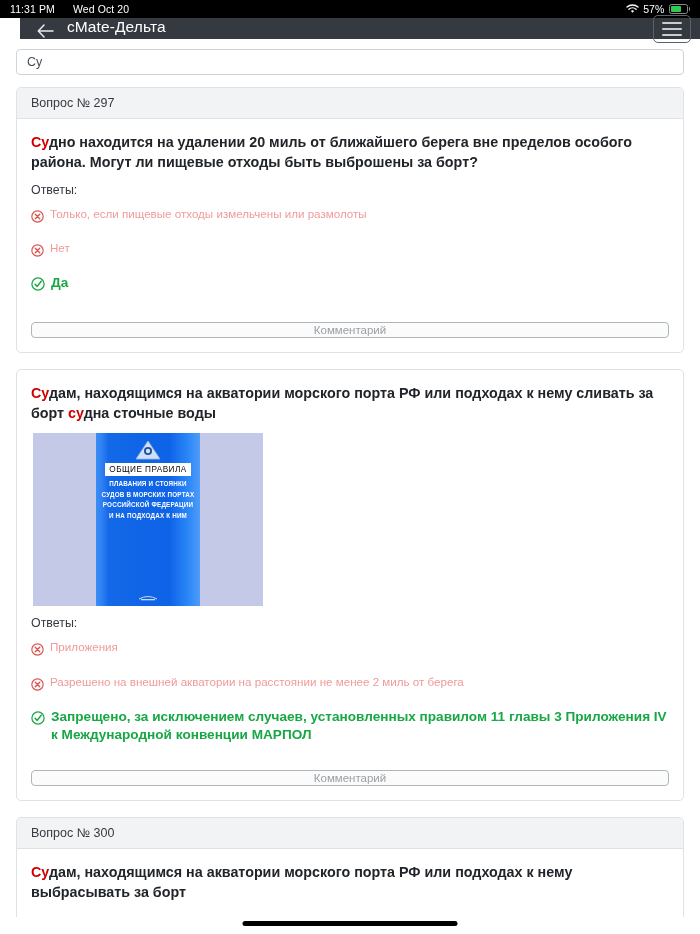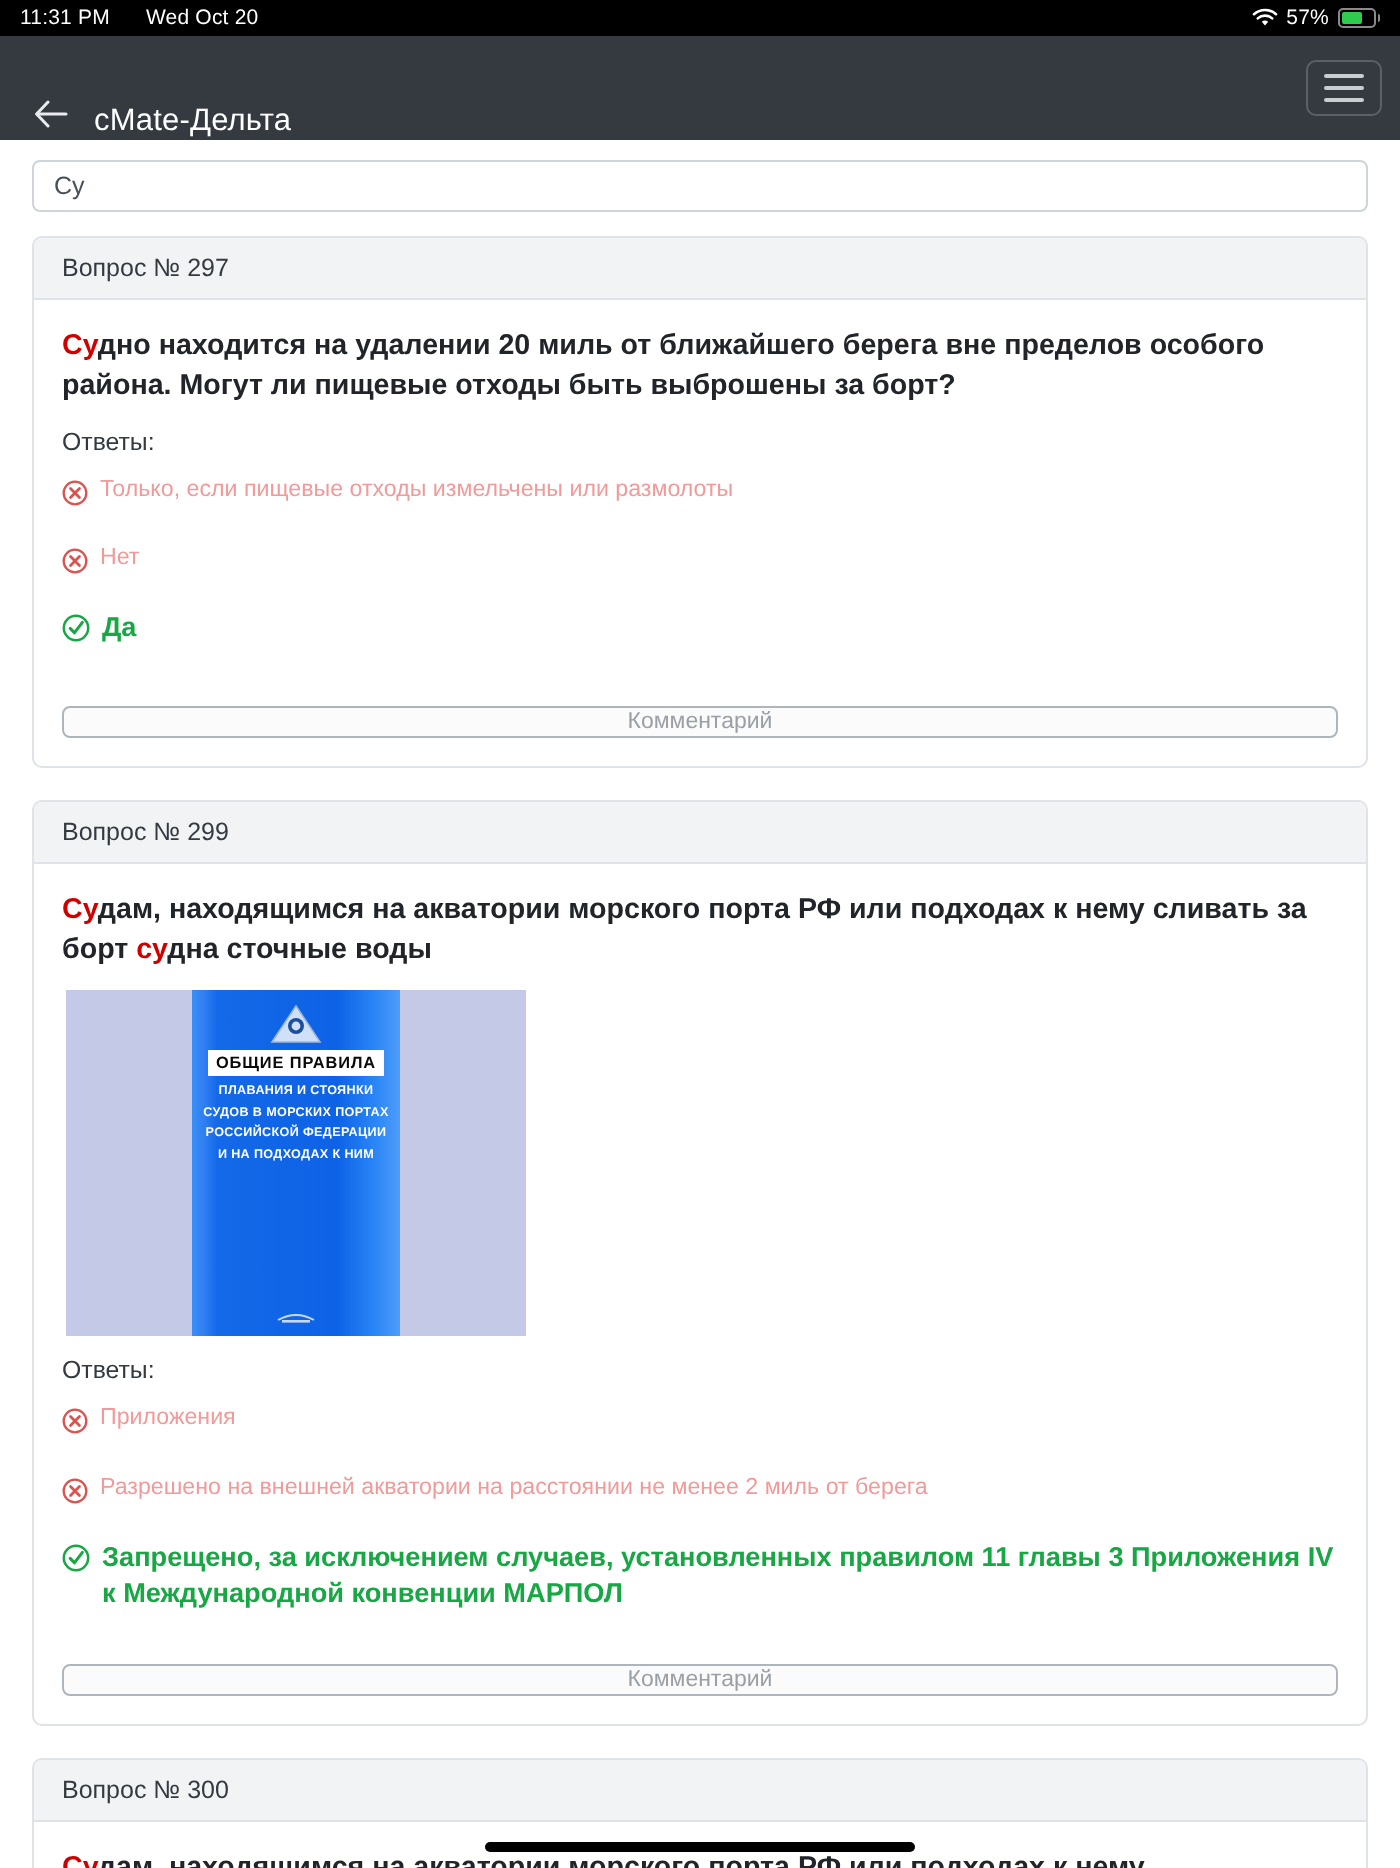--- a/index.html
+++ b/index.html
@@ -24,23 +24,24 @@
   .batt { display: flex; align-items: center; gap: 1px; }
   .batt-body {
     width: 19px; height: 9.5px; border: 1px solid #8a8a8a; border-radius: 2.5px;
     padding: 1px; display: flex; align-items: center;
   }
   .batt-fill { height: 100%; width: 68%; background: #2ecb4f; border-radius: 1px; }
   .batt-cap { width: 1.5px; height: 4px; background: #8a8a8a; border-radius: 0 1px 1px 0; }
 
   
   .appbar {
-    height: 52px; background: #343a40;
-    display: flex; align-items: flex-end; padding: 0 8px 0 12px;
+    height: 21px; background: #343a40;
+    display: flex; align-items: flex-start; padding: 0 8px 0 12px;
     position: relative;
+    margin-left: 20px;
   }
   .back-btn {
     width: 26px; height: 26px; display: flex; align-items: center; justify-content: center;
     color: #e9ecef; cursor: pointer;
   }
   .app-title {
     color: #ffffff; font-size: 15.5px; margin-left: 9px; letter-spacing: .1px;
   }
   .menu-btn {
     position: absolute; right: 9px; top: 50%; transform: translateY(-50%);
@@ -87,21 +88,21 @@
     width: 230px; height: 173px; background: #c3c9e6;
     display: flex; align-items: stretch; justify-content: center;
     margin: 2px 0 10px 2px; overflow: hidden;
   }
 
   
   .book { width: 104px; height: 100%; background: linear-gradient(90deg,#3b8ef5 0%, #2f7ff2 6%, #1469e8 12%, #0d62e6 70%, #2a86f7 88%, #4f9cf8 100%); position: relative; }
   .book-inner { position: absolute; inset: 0; display: flex; flex-direction: column; align-items: center; padding-top: 7px; }
   .emblem { width: 26px; height: 20px; margin-bottom: 3px; }
   .book-title {
-    background: #ffffff; color: #0a0a0a; font-weight: 700;
+    background: #ffffff; color: #0a0a0a; font-weight: 400;
     font-size: 8.2px; letter-spacing: .45px; padding: 2px 4px; white-space: nowrap;
     margin-bottom: 4px;
   }
   .book-lines { display: flex; flex-direction: column; gap: 3.4px; align-items: center; width: 100%; }
   .book-lines div {
     color: #ffffff; font-weight: 700; font-size: 6.3px; letter-spacing: .18px; white-space: nowrap;
   }
   .book-logo {
     position: absolute; bottom: 12px; left: 50%; transform: translateX(-50%);
     width: 22px; height: 7px; opacity: .95;
@@ -204,21 +205,20 @@
       <circle cx="7" cy="7" r="6.1" fill="none" stroke="#18a745" stroke-width="1.25"></circle>
       <path d="M4.1 7.2 L6.2 9.4 L10.2 4.2" stroke="#18a745" stroke-width="1.5" fill="none" stroke-linecap="round" stroke-linejoin="round"></path>
     </svg></span>
         <span class="txt">Да</span>
       </div>
     <input class="comment-box" placeholder="Комментарий" style="">
   
     </div>
   </div>
         <div class="card">
-    <div class="card-header">Вопрос № 299</div>
     <div class="card-body">
       <div class="q-text"><span class="hl">Су</span><span>дам, находящимся на акватории морского порта РФ или подходах к нему сливать за борт </span><span class="hl">су</span><span>дна сточные воды</span></div>
       <div class="q-img-wrap">
     <div class="book">
       <div class="book-inner">
         <span class="emblem">
           <svg width="26" height="20" viewBox="0 0 26 20">
             <path d="M13 1 L25 19 H1 Z" fill="#cfe0f7" stroke="#9db9df" stroke-width=".8"></path>
             <circle cx="13" cy="11" r="4" fill="#1d4f9c"></circle>
             <circle cx="13" cy="11" r="2.2" fill="#cfe0f7"></circle>

